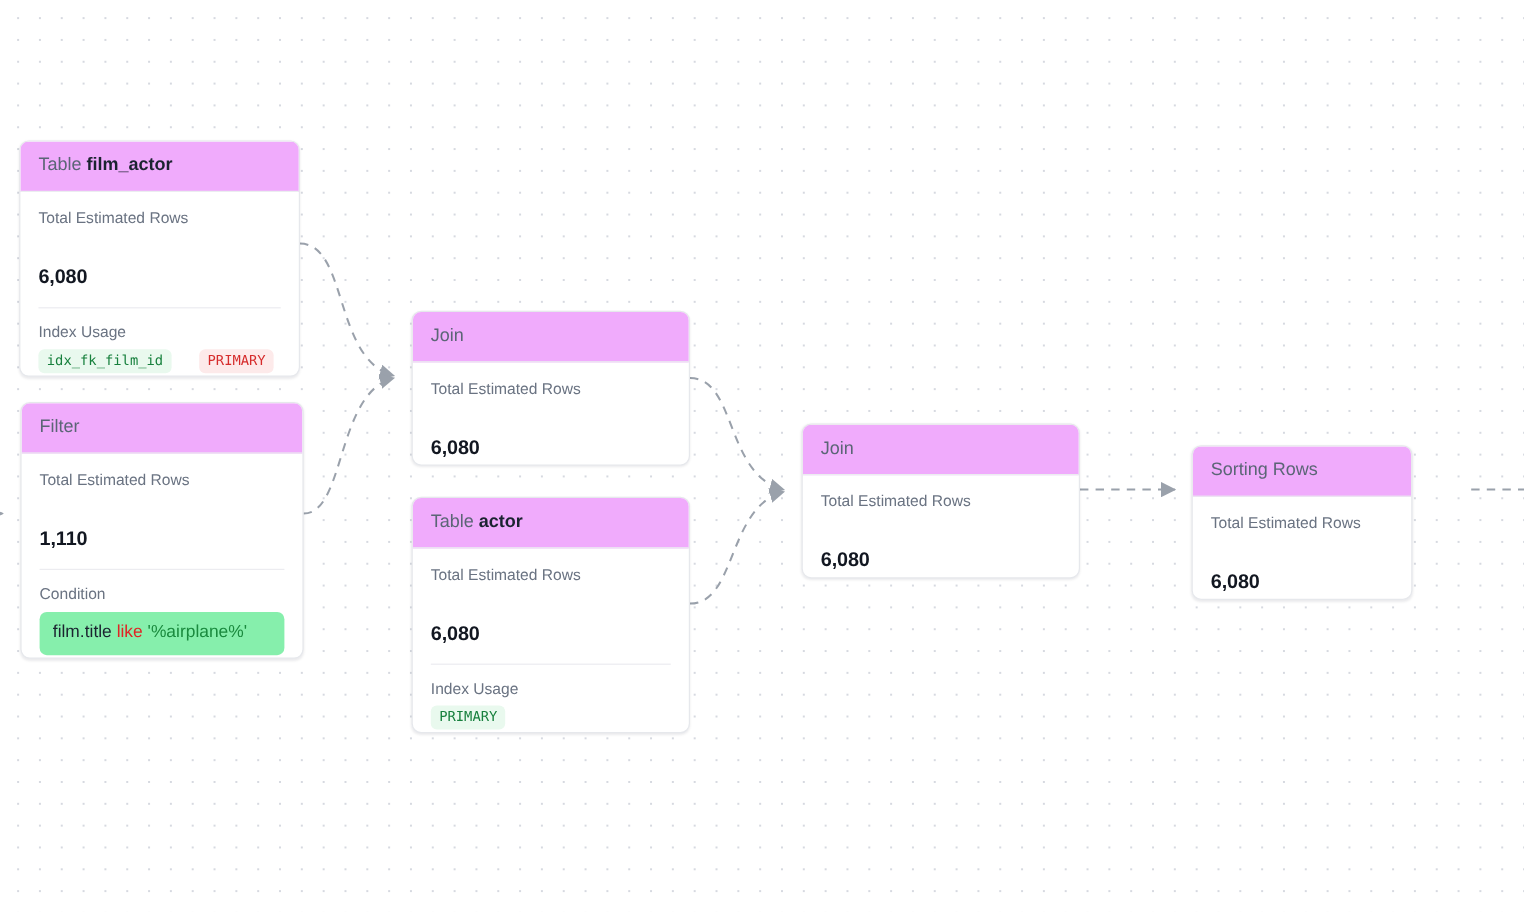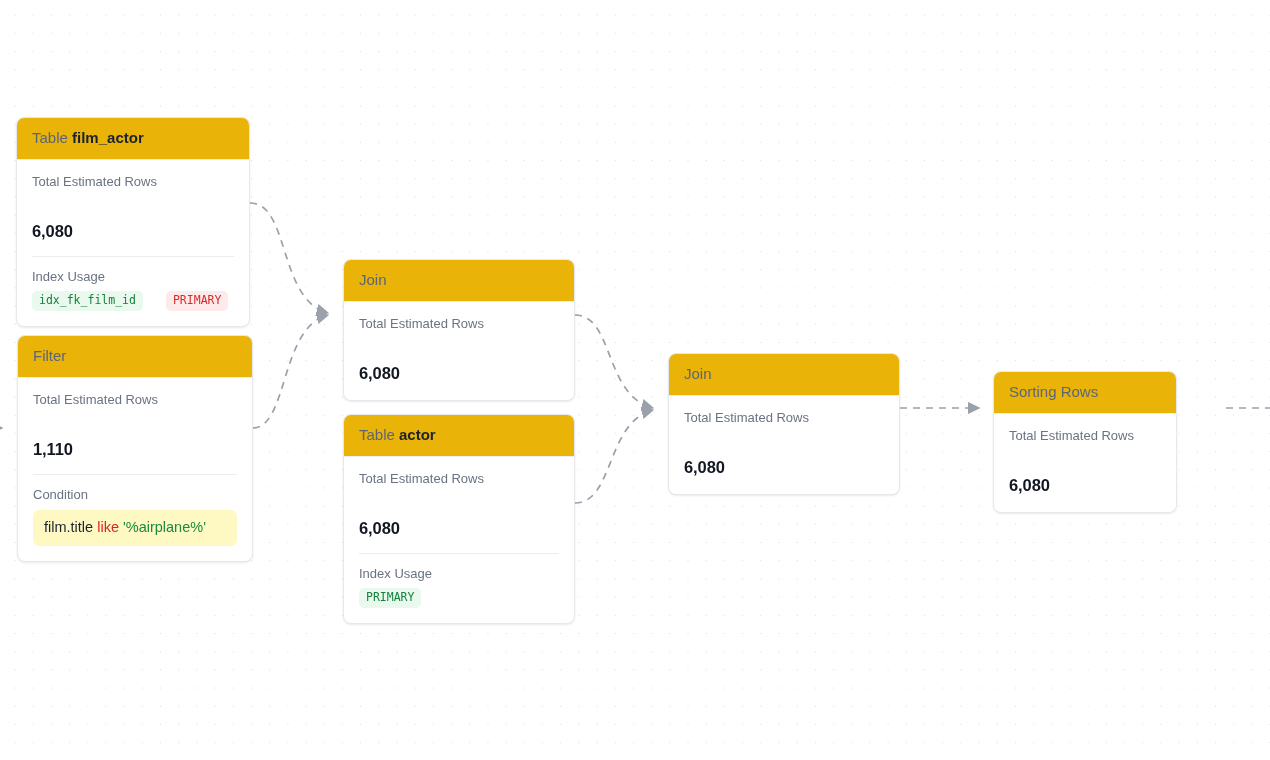--- a/index.html
+++ b/index.html
@@ -41,39 +41,39 @@
     position: absolute;
     background: #ffffff;
     border: 1px solid #e6e8ec;
     border-radius: 8px;
     box-shadow: 0 1px 2px rgba(16,24,40,0.05), 0 1px 3px rgba(16,24,40,0.04);
     z-index: 2;
     overflow: hidden;
   }
 
   .node-header {
-    background: #eab308;
+    background: #f0abfc;
     border-bottom: 1px solid #ebedf0;
     padding: 11px 15px 12px 15px;
     font-size: 15px;
     color: #384252;
     line-height: 1.2;
     white-space: nowrap;
   }
   .node-header .hdr-strong {
     font-weight: 700;
     color: #1b2330;
   }
   .node-header .hdr-plain {
     font-weight: 400;
     color: #5b6576;
   }
 
   .node-body {
-    padding: 14px 15px 15px 15px;
+    padding: 14px 15px 2px 15px;
   }
 
   .field-label {
     font-size: 13px;
     color: #6a7382;
     line-height: 1.25;
     margin-bottom: 3px;
   }
 
   .field-value {
@@ -111,21 +111,21 @@
     background: #e9f9ee;
     color: #17803d;
   }
   .badge-red {
     background: #fdeaea;
     color: #d62c2c;
   }
 
   .code-block {
     margin-top: 7px;
-    background: #fef9c3;
+    background: #86efac;
     border-radius: 6px;
     padding: 8px 11px 9px 11px;
     font-size: 14.5px;
     line-height: 1.3;
     white-space: nowrap;
     overflow: hidden;
   }
   .tok-ident   { color: #1b2330; }
   .tok-keyword { color: #e02424; }
   .tok-string  { color: #1a8a3e; }

